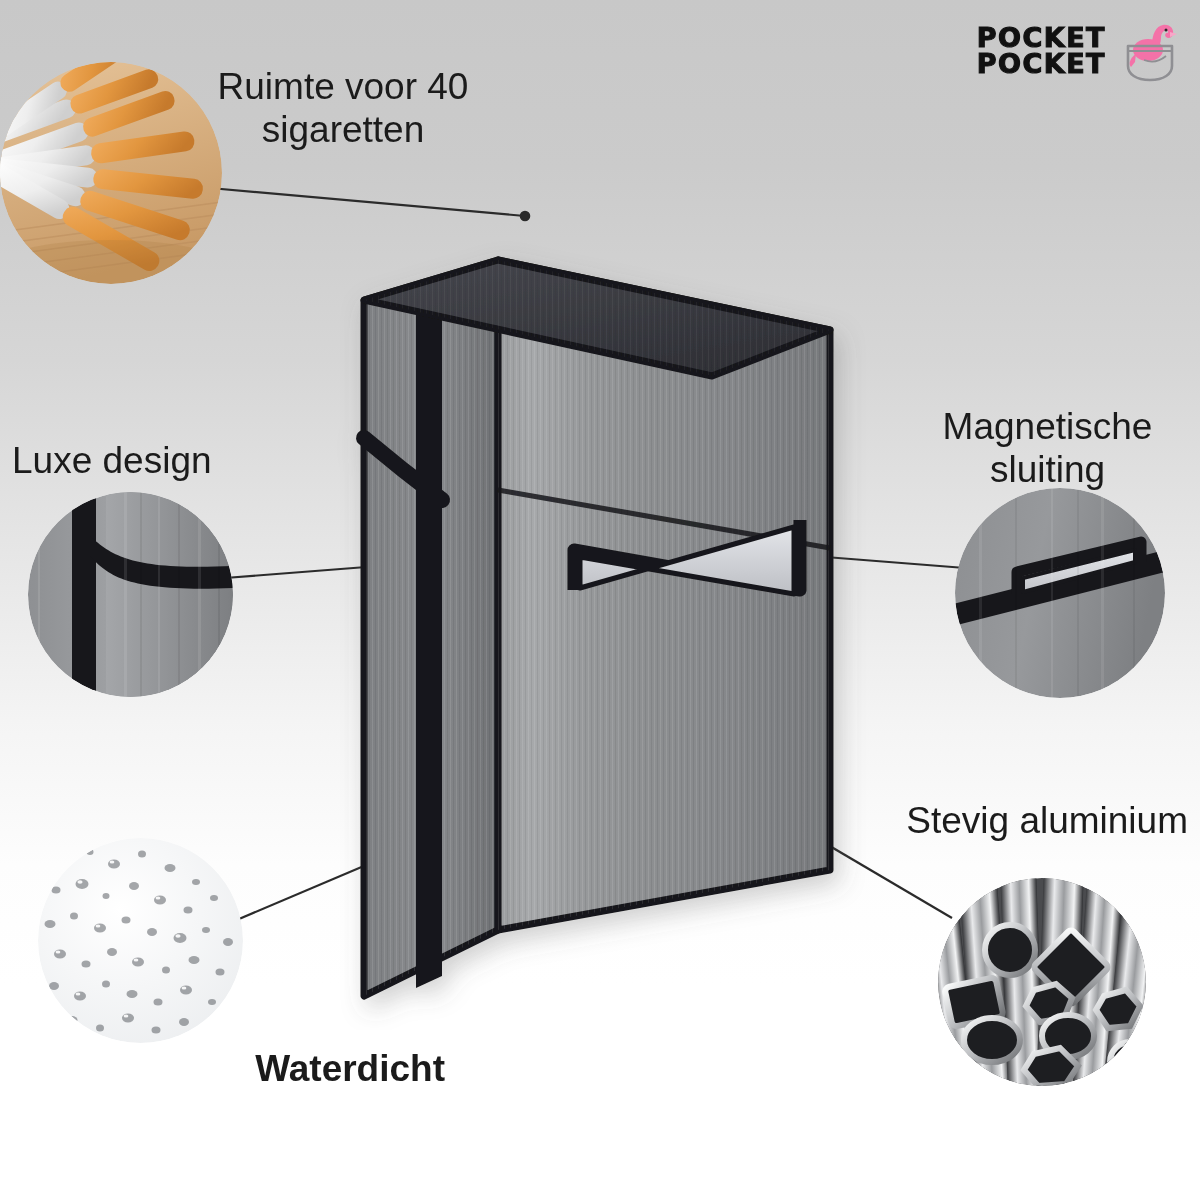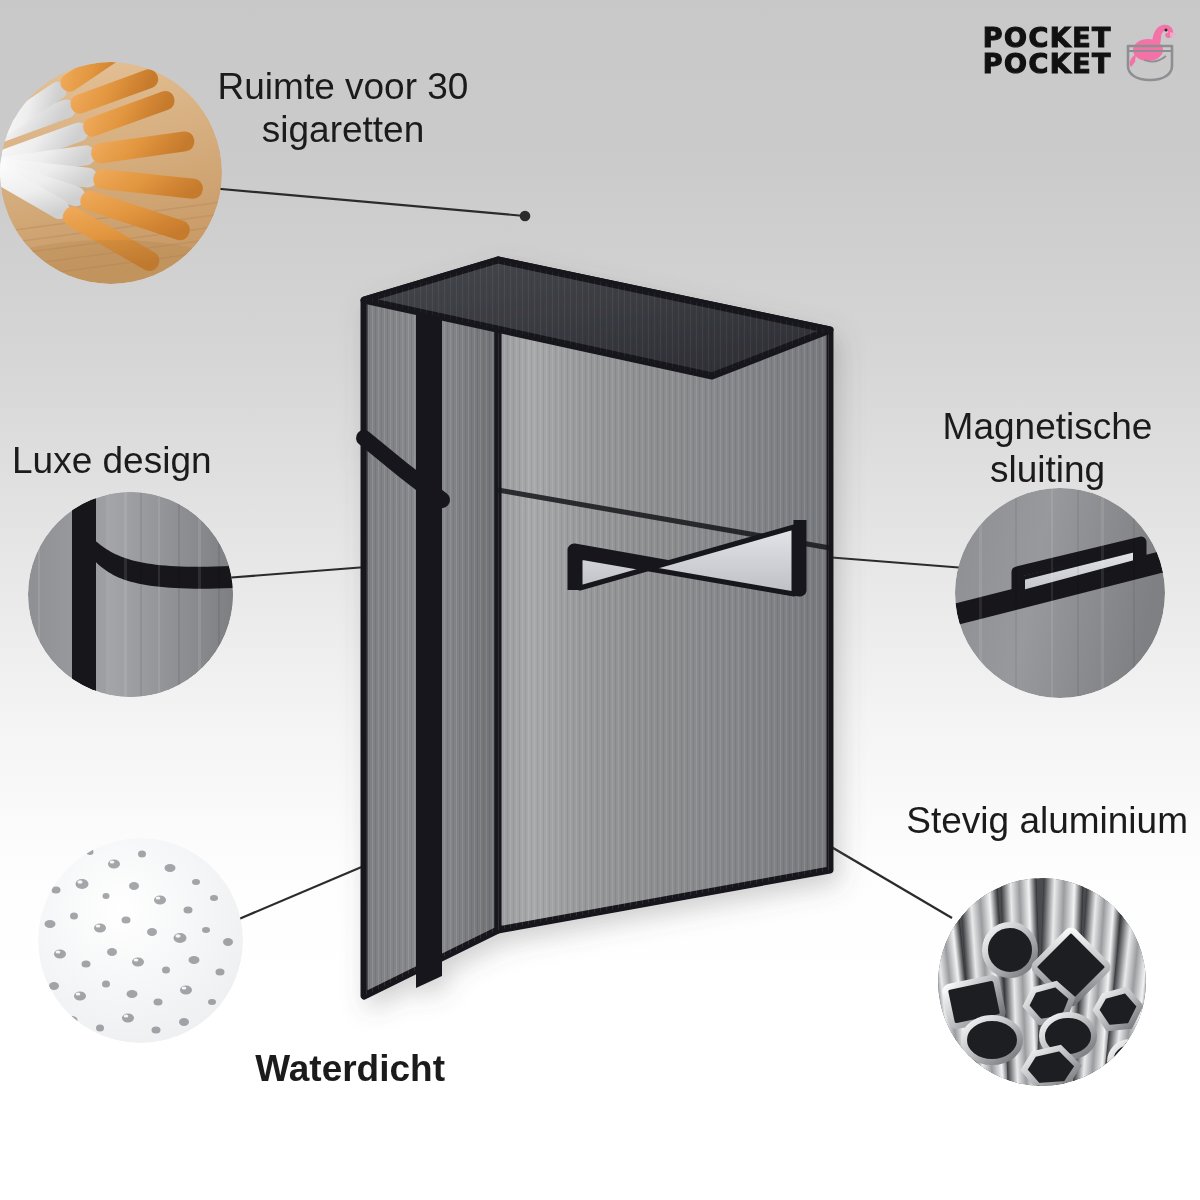--- a/index.html
+++ b/index.html
@@ -6,21 +6,21 @@
   * { margin:0; padding:0; box-sizing:border-box; }
   html, body { width:1200px; height:1200px; overflow:hidden; }
   body {
     font-family: "Liberation Sans", sans-serif;
     background: linear-gradient(to bottom, #c8c8c8 0%, #cbcbcb 14%, #d6d6d6 30%, #e6e6e6 46%, #f4f4f4 60%, #fdfdfd 72%, #ffffff 82%, #ffffff 100%);
     position:relative;
   }
   #stage { position:absolute; inset:0; }
 
   
-  .logo { position:absolute; right:22px; top:20px; display:flex; align-items:center; gap:10px; }
+  .logo { position:absolute; right:22px; top:20px; display:flex; align-items:center; gap:16px; }
   .logo-words { display:flex; flex-direction:column; line-height:0.98; }
   .logo-words span {
     font-family:"DejaVu Sans", sans-serif;
     font-weight:bold; font-size:27px; letter-spacing:1.5px;
     color:#111; -webkit-text-stroke:1.1px #111;
   }
   .logo-mark { width:56px; height:62px; }
 
   
   .label { position:absolute; color:#1b1b1b; font-size:37px; line-height:1.16; white-space:pre-line; }
@@ -383,21 +383,21 @@
           <ellipse cx="54" cy="162" rx="28" ry="22"></ellipse>
           <ellipse cx="130" cy="158" rx="26" ry="21"></ellipse>
           <polygon points="166,118 188,112 202,128 192,148 170,150 158,132"></polygon>
           <polygon points="96,176 122,170 140,188 128,206 100,208 86,192"></polygon>
           <circle cx="192" cy="184" r="20"></circle>
         </g>
       </g>
     </svg>
   </div>
 
-  <div class="label" id="label-cigarettes">Ruimte voor 30
+  <div class="label" id="label-cigarettes">Ruimte voor 40
 sigaretten</div>
   <div class="label" id="label-magnetic">Magnetische
 sluiting</div>
   <div class="label" id="label-luxe">Luxe design</div>
   <div class="label" id="label-aluminium">Stevig aluminium</div>
   <div class="label" id="label-waterproof">Waterdicht</div>
 
   <div class="logo">
     <div class="logo-words">
       <span>POCKET</span>

